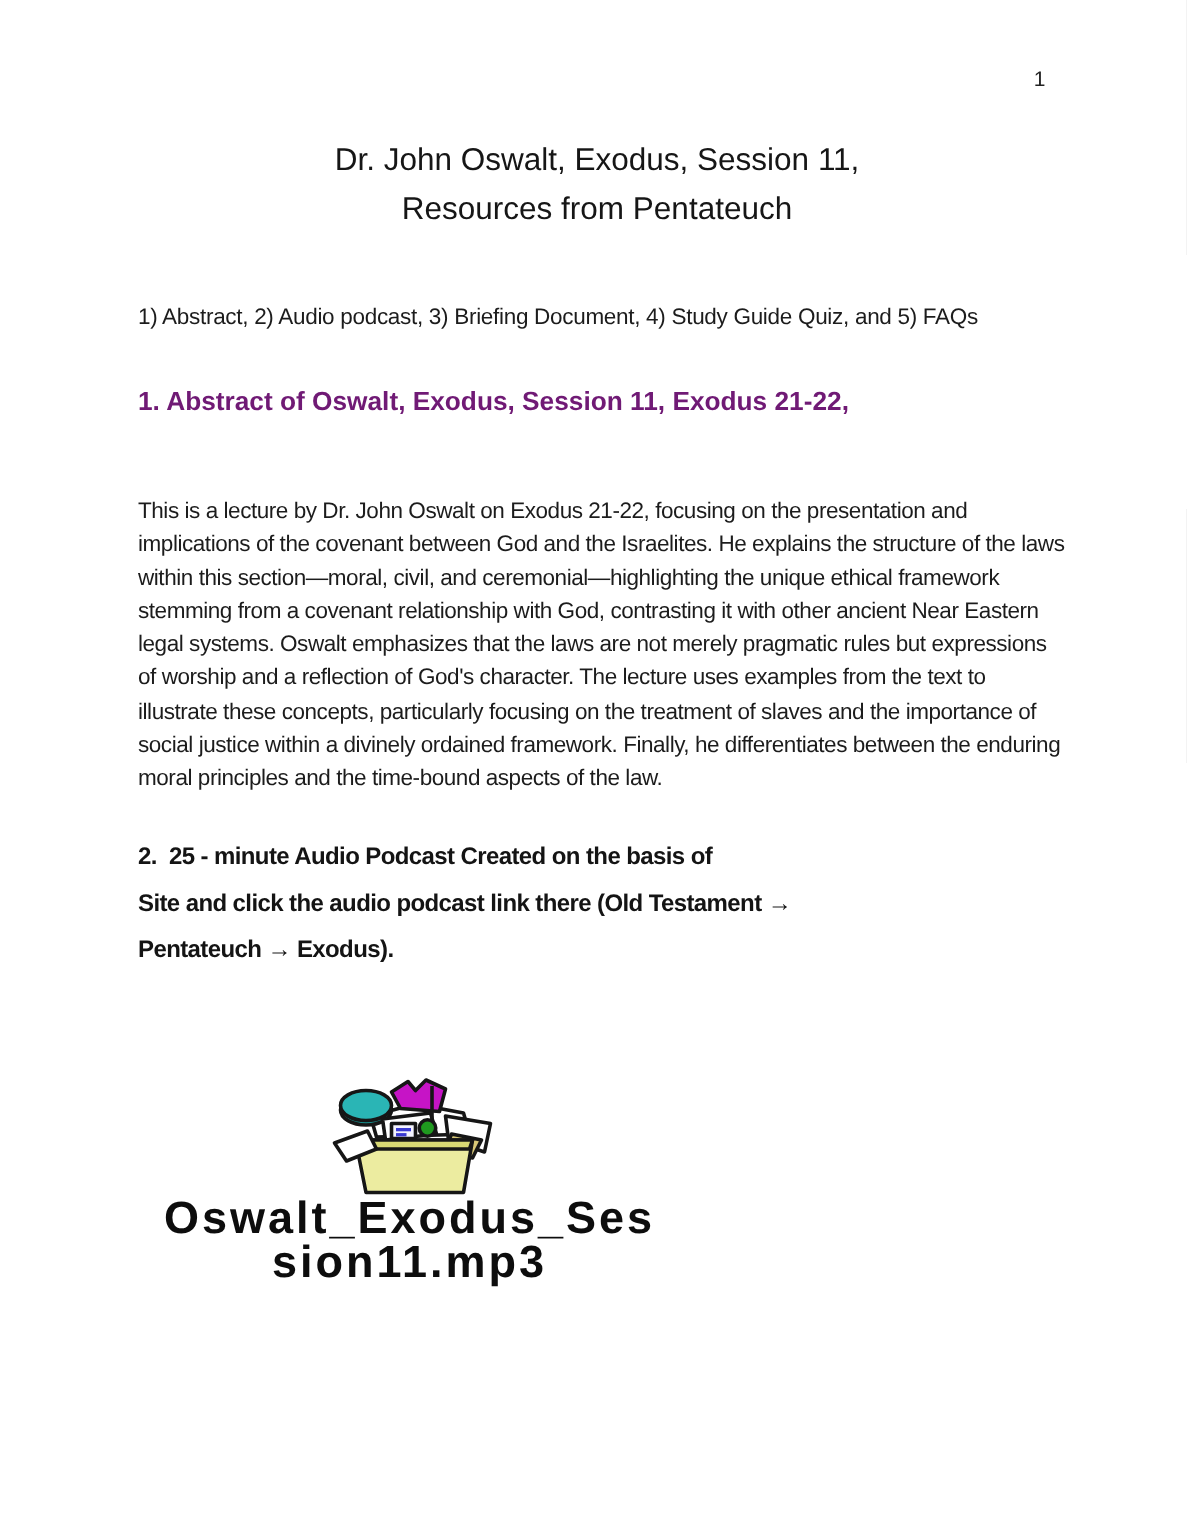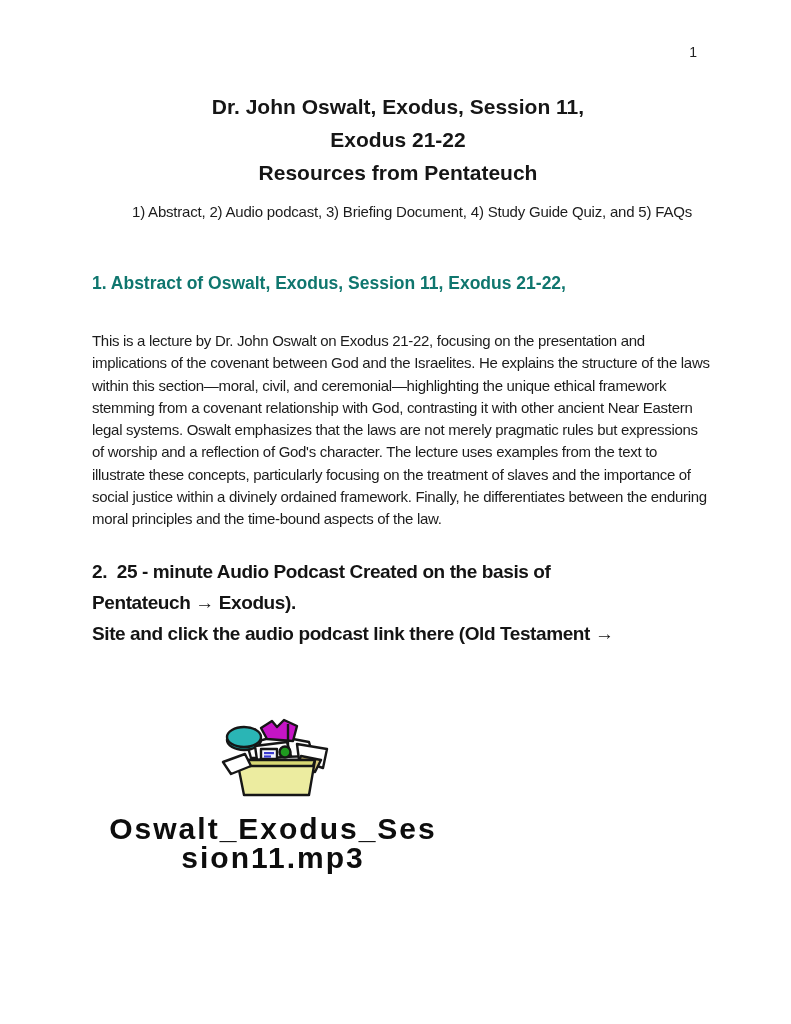--- a/index.html
+++ b/index.html
@@ -20,62 +20,61 @@
     font-size: 14px;
     color: #222;
   }
   .doc-title {
     position: absolute;
     top: 90px;
     left: 92px;
     width: 612px;
     text-align: center;
     font-size: 21px;
-    font-weight: bold;
+    font-weight: normal;
     line-height: 33px;
     color: #161616;
   }
   .resource-list {
     position: absolute;
     top: 201px;
     left: 92px;
     width: 640px;
     font-size: 15px;
     line-height: 22px;
     letter-spacing: -0.2px;
     color: #1c1c1c;
-    text-align: center;
   }
   .h1 {
     position: absolute;
-    top: 268px;
+    top: 252px;
     left: 92px;
     width: 640px;
     font-size: 17.5px;
     font-weight: bold;
     line-height: 30px;
-    color: #0f766e;
+    color: #701a75;
   }
   .abstract-body {
     position: absolute;
     top: 330px;
     left: 92px;
     width: 618px;
     font-size: 15px;
     line-height: 22.3px;
     letter-spacing: -0.3px;
     color: #1c1c1c;
     margin: 0;
   }
   .h2 {
     position: absolute;
     top: 556px;
     left: 92px;
     width: 640px;
-    font-size: 19px;
+    font-size: 16px;
     font-weight: bold;
     line-height: 31px;
     letter-spacing: -0.4px;
     color: #141414;
   }
   .h2 .line, .h1 .line, .doc-title .line { white-space: pre; }
   .attachment {
     position: absolute;
     top: 716px;
     left: 92px;
@@ -83,54 +82,53 @@
     text-align: center;
     cursor: pointer;
   }
   .attachment svg {
     display: block;
     margin: 0 auto;
     width: 112px;
     height: 82px;
   }
   .attachment-label {
-    margin-top: 16px;
+    margin-top: 0;
     font-size: 30px;
     font-weight: bold;
     line-height: 29px;
     letter-spacing: 2px;
     color: #0d0d0d;
   }
   .attachment-label .line { white-space: pre; }
 </style>
 </head>
 <body>
 
 <div class="page">
 
   <div class="page-number">1</div>
 
   <div class="doc-title">
     <div class="line">Dr. John Oswalt, Exodus, Session 11,</div>
-    <div class="line">Exodus 21-22</div>
     <div class="line">Resources from Pentateuch</div>
   </div>
 
   <div class="resource-list">1) Abstract, 2) Audio podcast, 3) Briefing Document, 4) Study Guide Quiz, and 5) FAQs</div>
 
   <div class="h1">
     <div class="line">1. Abstract of Oswalt, Exodus, Session 11, Exodus 21-22,</div>
   </div>
 
   <p class="abstract-body">This is a lecture by Dr. John Oswalt on Exodus 21-22, focusing on the presentation and implications of the covenant between God and the Israelites. He explains the structure of the laws within this section—moral, civil, and ceremonial—highlighting the unique ethical framework stemming from a covenant relationship with God, contrasting it with other ancient Near Eastern legal systems. Oswalt emphasizes that the laws are not merely pragmatic rules but expressions of worship and a reflection of God's character. The lecture uses examples from the text to illustrate these concepts, particularly focusing on the treatment of slaves and the importance of social justice within a divinely ordained framework. Finally, he differentiates between the enduring moral principles and the time-bound aspects of the law.</p>
 
   <div class="h2">
     <div class="line">2.  25 - minute Audio Podcast Created on the basis of</div>
+    <div class="line">Site and click the audio podcast link there (Old Testament →</div>
     <div class="line">Pentateuch → Exodus).</div>
-    <div class="line">Site and click the audio podcast link there (Old Testament →</div>
   </div>
 
   <div class="attachment">
     <svg viewBox="0 0 112 82" xmlns="http://www.w3.org/2000/svg">
       <g stroke="#161616" stroke-width="2.4" stroke-linejoin="round">
 
         <polygon points="30,28 60,20 92,26 96,40 34,42" fill="#ffffff"></polygon>
         <polygon points="80,28 110,33 106,52 82,44" fill="#ffffff"></polygon>
         <polygon points="84,40 104,44 98,56 80,50" fill="#d8c878"></polygon>
 

